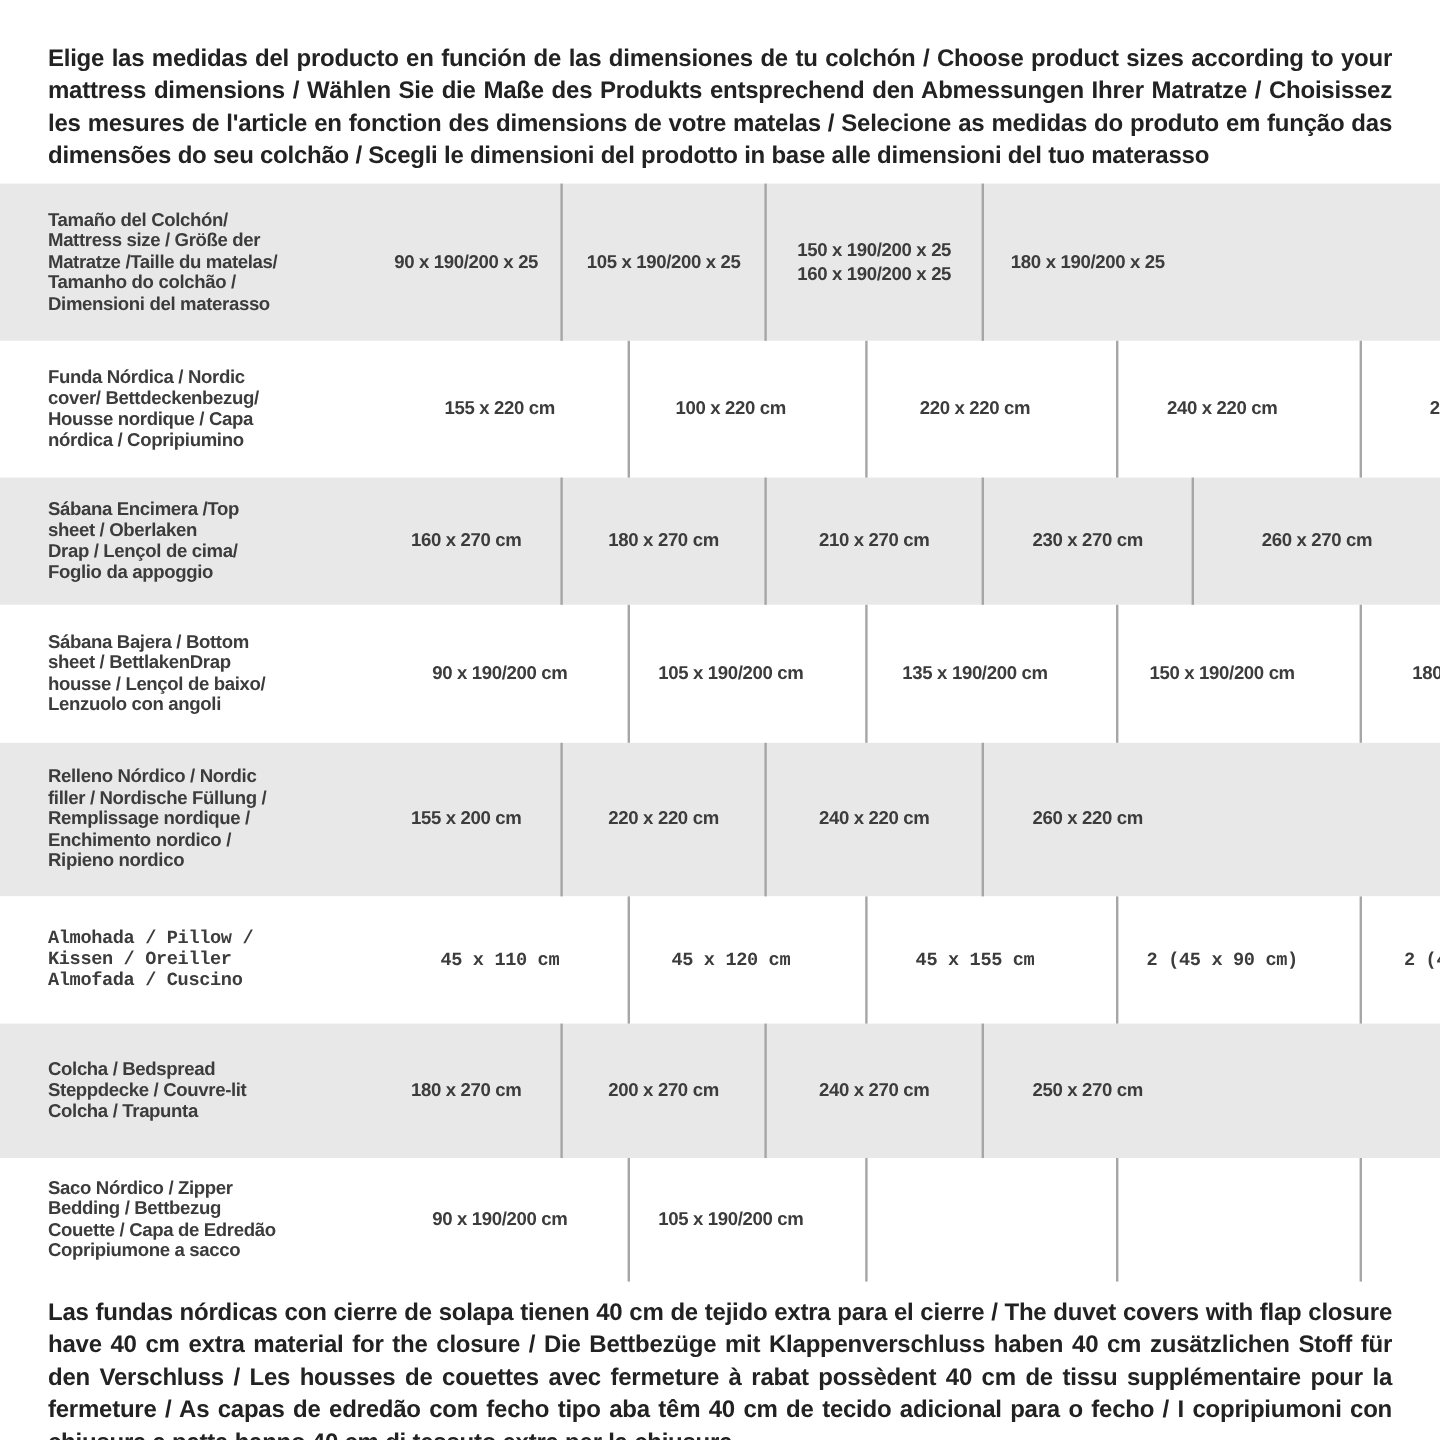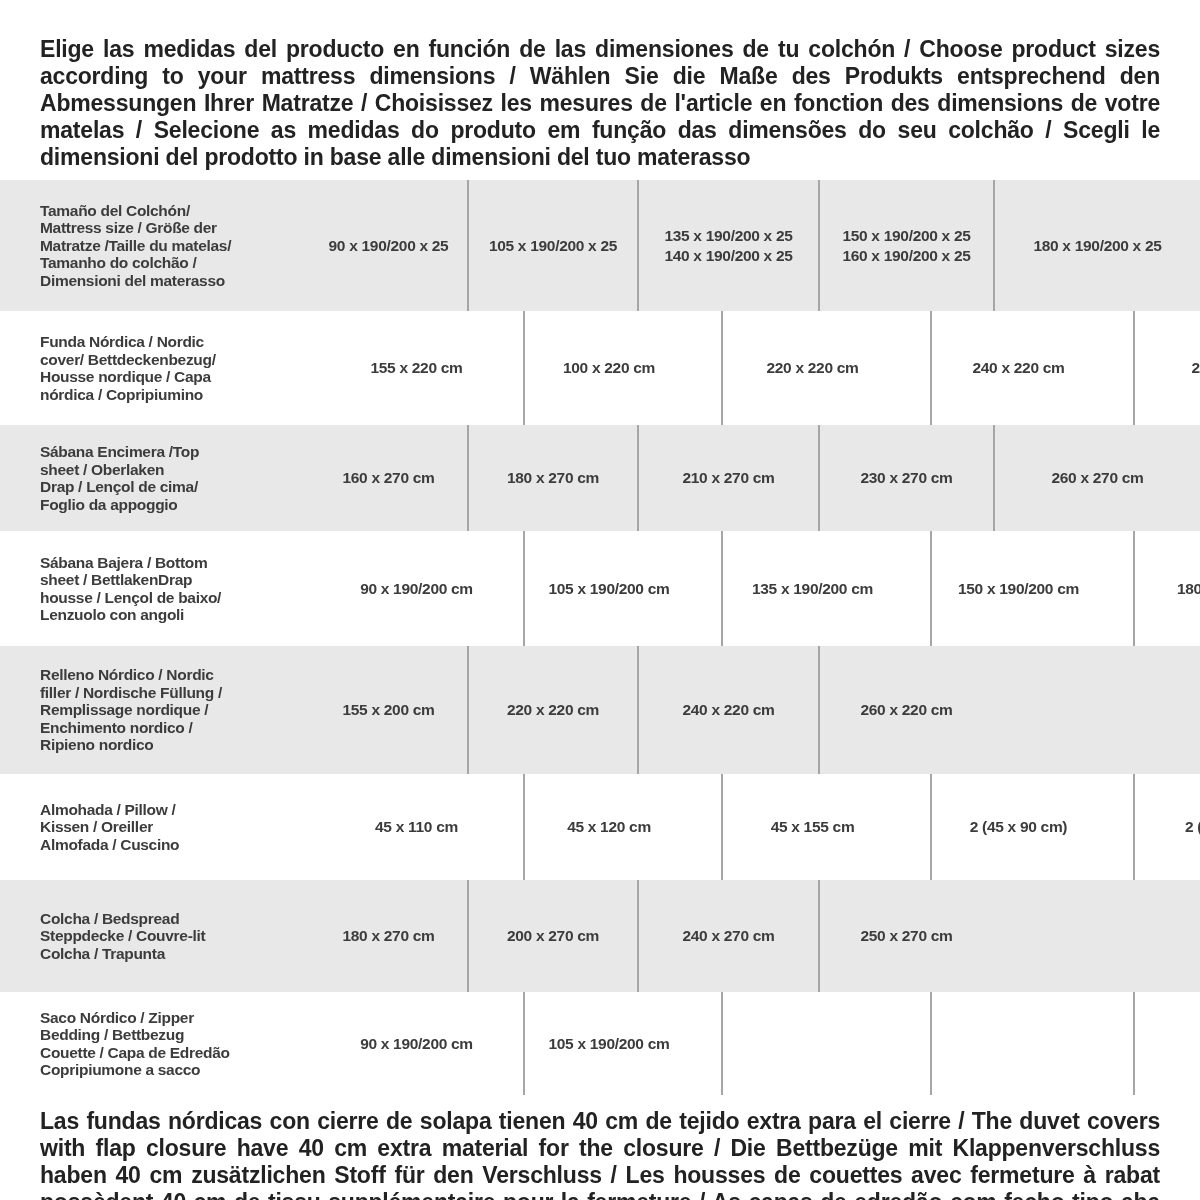--- a/index.html
+++ b/index.html
@@ -9,21 +9,21 @@
     --para-text:#222222;
   }
   *{box-sizing:border-box;margin:0;padding:0;}
   html,body{width:1200px;height:1200px;background:#ffffff;overflow:hidden;}
   body{font-family:"Liberation Sans",sans-serif;}
 
   .page{width:1200px;height:1200px;background:#fff;}
 
   .para{
     margin:0 40px;
-    font-size:23px;
+    font-size:20px;
     line-height:27px;
     font-weight:bold;
     text-align:justify;
     color:var(--para-text);
     letter-spacing:-0.2px;
   }
   .intro{padding-top:36px;}
   .footer{margin-top:13px;}
 
   .size-table{
@@ -37,21 +37,21 @@
     width:1200px;
   }
   .trow.gray{background:var(--row-gray);}
   .trow.white{background:#ffffff;gap:28px;}
 
   .trow:nth-child(1){min-height:131px;}
   .trow:nth-child(2){min-height:114px;}
   .trow:nth-child(3){min-height:106px;}
   .trow:nth-child(4){min-height:115px;}
   .trow:nth-child(5){min-height:128px;}
-  .trow:nth-child(6){min-height:106px;}
+  .trow:nth-child(6){min-height:106px;font-family:Liberation Mono, monospace;}
   .trow:nth-child(7){min-height:112px;}
   .trow:nth-child(8){min-height:103px;}
 
   .cell{
     display:flex;
     align-items:center;
     white-space:pre-line;
     font-weight:bold;
   }
   .cell.label{
@@ -84,22 +84,20 @@
   <div class="size-table">
 
     <div class="trow gray">
       <div class="cell label">Tamaño del Colchón/
 Mattress size / Größe der
 Matratze /Taille du matelas/
 Tamanho do colchão /
 Dimensioni del materasso</div>
       <div class="cell val">90 x 190/200 x 25</div>
       <div class="cell val">105 x 190/200 x 25</div>
-      <div class="cell val">135 x 190/200 x 25
-140 x 190/200 x 25</div>
       <div class="cell val">150 x 190/200 x 25
 160 x 190/200 x 25</div>
       <div class="cell val">180 x 190/200 x 25</div>
     </div>
 
     <div class="trow white">
       <div class="cell label">Funda Nórdica /  Nordic
 cover/ Bettdeckenbezug/
 Housse nordique  / Capa
 nórdica / Copripiumino</div>

